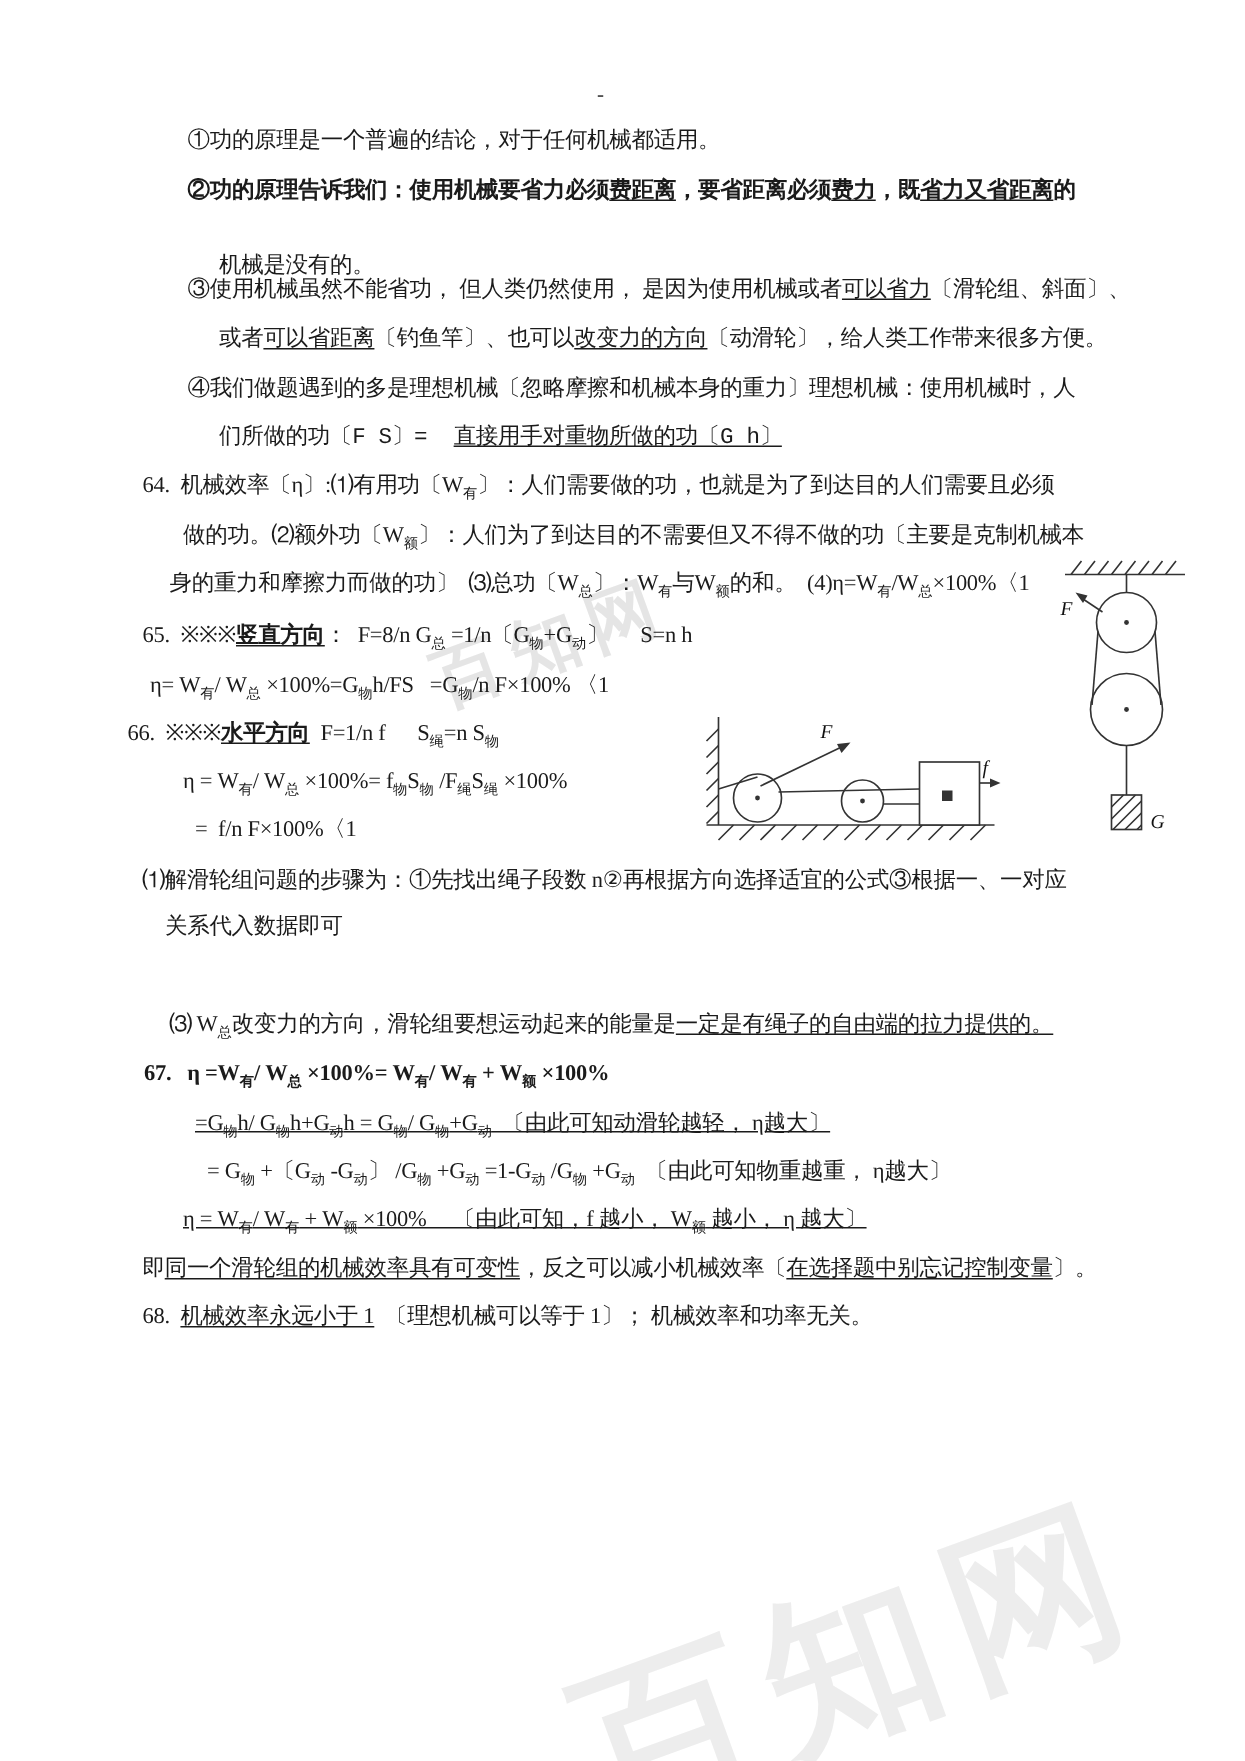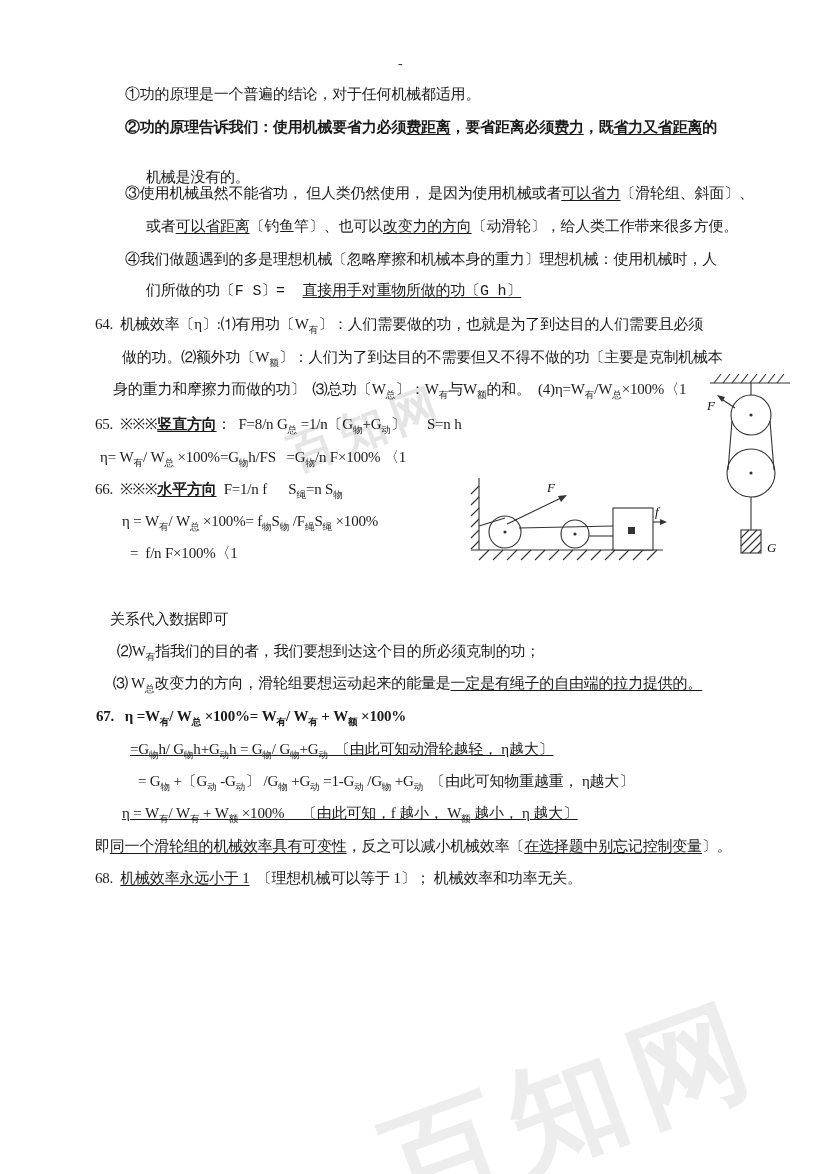--- a/index.html
+++ b/index.html
@@ -108,25 +108,25 @@
     <div class="line" style="top: 136px; left: 146px; margin-top: 31px;"><span>机械是没有的。</span></div>
     <div class="line" style="top: 183px; left: 125px;"><span>③使用机械虽然不能省功， 但人类仍然使用， 是因为使用机械或者</span><span class="u">可以省力</span><span>〔滑轮组、斜面〕、</span></div>
     <div class="line" style="top: 249px; left: 125px;"><span>④我们做题遇到的多是理想机械〔忽略摩擦和机械本身的重力〕理想机械：使用机械时，人</span></div>
     <div class="line" style="top: 216px; left: 146px;"><span>或者</span><span class="u">可以省距离</span><span>〔钓鱼竿〕、也可以</span><span class="u">改变力的方向</span><span>〔动滑轮〕，给人类工作带来很多方便。</span></div>
     <div class="line" style="top: 282px; left: 146px; font-family: Liberation Mono, monospace;"><span>们所做的功〔F S〕=  </span><span class="u">直接用手对重物所做的功〔G h〕</span></div>
     <div class="line" style="top: 314px; left: 95px;"><span>64.  机械效率〔η〕:⑴有用功〔W</span><span class="sub">有</span><span>〕：人们需要做的功，也就是为了到达目的人们需要且必须</span></div>
     <div class="line" style="top: 347px; left: 122px;"><span>做的功。⑵额外功〔W</span><span class="sub">额</span><span>〕：人们为了到达目的不需要但又不得不做的功〔主要是克制机械本</span></div>
     <div class="line" style="top: 379px; left: 113px;"><span>身的重力和摩擦力而做的功〕  ⑶总功〔W</span><span class="sub">总</span><span>〕：W</span><span class="sub">有</span><span>与W</span><span class="sub">额</span><span>的和。  (4)η=W</span><span class="sub">有</span><span>/W</span><span class="sub">总</span><span>×100%〈1</span></div>
     <div class="line" style="top: 414px; left: 95px;"><span>65.  ※※※</span><span class="u b">竖直方向</span><span>：  F=8/n G</span><span class="sub">总</span><span> =1/n〔G</span><span class="sub">物</span><span>+G</span><span class="sub">动</span><span>〕      S=n h</span></div>
     <div class="line" style="top: 447px; left: 100px;"><span>η= W</span><span class="sub">有</span><span>/ W</span><span class="sub">总</span><span> ×100%=G</span><span class="sub">物</span><span>h/FS   =G</span><span class="sub">物</span><span>/n F×100% 〈1</span></div>
-    <div class="line" style="top: 479px; left: 95px;"><span>66.  ※※※</span><span class="u b">水平方向</span><span>  F=1/n f      S</span><span class="sub">绳</span><span>=n S</span><span class="sub">物</span></div>
+    <div class="line" style="top: 479px; left: 85px;"><span>66.  ※※※</span><span class="u b">水平方向</span><span>  F=1/n f      S</span><span class="sub">绳</span><span>=n S</span><span class="sub">物</span></div>
     <div class="line" style="top: 511px; left: 122px;"><span>η = W</span><span class="sub">有</span><span>/ W</span><span class="sub">总</span><span> ×100%= f</span><span class="sub">物</span><span>S</span><span class="sub">物</span><span> /F</span><span class="sub">绳</span><span>S</span><span class="sub">绳</span><span> ×100%</span></div>
     <div class="line" style="top: 543px; left: 130px;"><span>=  f/n F×100%〈1</span></div>
-    <div class="line" style="top: 609px; left: 110px;"><span>关系代入数据即可</span></div>
-    <div class="line" style="top: 641px; left: 117px;"><span>⑵W</span><span class="sub">有</span><span>指我们的目的者，我们要想到达这个目的所必须克制的功；</span></div>
+    <div class="line" style="top: 577px; left: 95px;"><span>⑴解滑轮组问题的步骤为：①先找出绳子段数 n②再根据方向选择适宜的公式③根据一、一对应</span></div>
+    <div class="line" style="top: 609px; left: 110px; font-family: Liberation Mono, monospace;"><span>关系代入数据即可</span></div>
     <div class="line" style="top: 673px; left: 113px;"><span>⑶ W</span><span class="sub">总</span><span>改变力的方向，滑轮组要想运动起来的能量是</span><span class="u">一定是有绳子的自由端的拉力提供的。</span></div>
     <div class="line" style="top: 706px; left: 96px; font-weight: bold;"><span>67.   η =W</span><span class="sub">有</span><span>/ W</span><span class="sub">总</span><span> ×100%= W</span><span class="sub">有</span><span>/ W</span><span class="sub">有</span><span> + W</span><span class="sub">额</span><span> ×100%</span></div>
     <div class="line" style="top: 739px; left: 130px; text-decoration: underline;"><span>=G</span><span class="sub">物</span><span>h/ G</span><span class="sub">物</span><span>h+G</span><span class="sub">动</span><span>h = G</span><span class="sub">物</span><span>/ G</span><span class="sub">物</span><span>+G</span><span class="sub">动</span><span>  〔由此可知动滑轮越轻， η越大〕</span></div>
     <div class="line" style="top: 771px; left: 138px;"><span>= G</span><span class="sub">物</span><span> +〔G</span><span class="sub">动</span><span> -G</span><span class="sub">动</span><span>〕 /G</span><span class="sub">物</span><span> +G</span><span class="sub">动</span><span> =1-G</span><span class="sub">动</span><span> /G</span><span class="sub">物</span><span> +G</span><span class="sub">动</span><span>  〔由此可知物重越重， η越大〕</span></div>
     <div class="line" style="top: 803px; left: 122px; text-decoration: underline;"><span>η = W</span><span class="sub">有</span><span>/ W</span><span class="sub">有</span><span> + W</span><span class="sub">额</span><span> ×100%     〔由此可知，f 越小， W</span><span class="sub">额</span><span> 越小， η 越大〕</span></div>
     <div class="line" style="top: 836px; left: 95px;"><span>即</span><span class="u">同一个滑轮组的机械效率具有可变性</span><span>，反之可以减小机械效率〔</span><span class="u">在选择题中别忘记控制变量</span><span>〕。</span></div>
     <div class="line" style="top: 868px; left: 95px;"><span>68.  </span><span class="u">机械效率永远小于 1</span><span>  〔理想机械可以等于 1〕； 机械效率和功率无关。</span></div>
   </div>
 
 </body></html>

